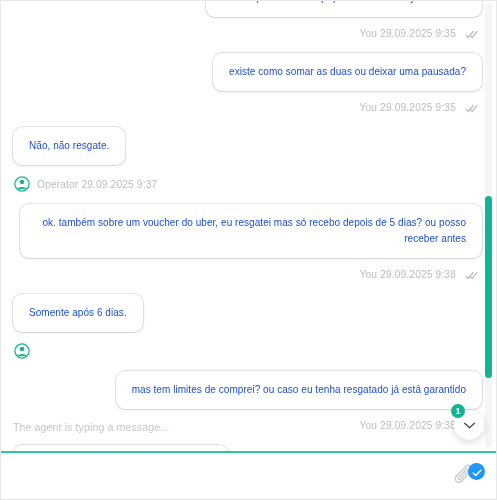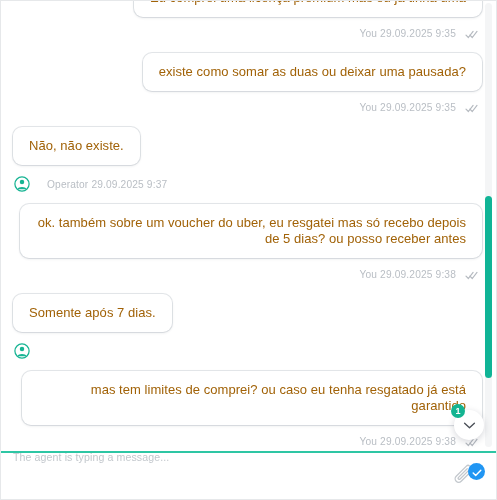--- a/index.html
+++ b/index.html
@@ -44,23 +44,23 @@
 
   .msg-row { display: block; width: 100%; }
 
   
   .bubble {
     display: inline-block;
     background: #ffffff;
     border-radius: 9px;
     box-shadow: 0 1px 3px rgba(20,30,50,0.10), 0 0 0 1px rgba(225,228,232,0.85);
     padding: 11px 16px;
-    font-size: 13px;
+    font-size: 10px;
     line-height: 16px;
-    color: #a16207;
+    color: #1d4ed8;
     letter-spacing: 0.05px;
     box-sizing: border-box;
   }
   .row-you { text-align: right; }
   .row-op  { text-align: left; }
 
   .bubble-you {
     text-align: right;
     max-width: 460px;
   }
@@ -76,40 +76,40 @@
     letter-spacing: 0.15px;
     white-space: nowrap;
   }
   .meta-you {
     text-align: right;
     padding: 11px 4px 12px 0;
   }
   .meta-op {
     display: flex;
     align-items: center;
-    gap: 17px;
+    gap: 7px;
     padding: 11px 0 12px 1px;
   }
   .ticks {
     display: inline-block;
     vertical-align: -2px;
     margin-left: 6px;
   }
   .avatar {
     flex: 0 0 auto;
     width: 16px;
     height: 16px;
     display: inline-block;
   }
 
   
   .typing-indicator {
     position: absolute;
     left: 12px;
-    bottom: 36px;
+    bottom: 66px;
     font-size: 10.6px;
     color: #c2c7cc;
     letter-spacing: 0.1px;
     z-index: 6;
     background: transparent;
   }
 
   
   .scrollbar-track {
     position: absolute;
@@ -245,21 +245,21 @@
         <span>You 29.09.2025 9:35</span>
         <span class="ticks">
           <svg width="13" height="9" viewBox="0 0 13 9">
             <path d="M1 5.1 L3.4 7.5 L8.1 1.4" fill="none" stroke="#b5bac0" stroke-width="1.2" stroke-linecap="round" stroke-linejoin="round"></path>
             <path d="M4.9 5.1 L7.3 7.5 L12 1.4" fill="none" stroke="#b5bac0" stroke-width="1.2" stroke-linecap="round" stroke-linejoin="round"></path>
           </svg>
         </span>
       </div>
 
       <div class="msg-row row-op">
-        <div class="bubble bubble-op">Não, não existe.</div>
+        <div class="bubble bubble-op">Não, não resgate.</div>
       </div>
       <div class="meta meta-op">
         <span class="avatar">
           <svg width="16" height="16" viewBox="0 0 16 16">
             <circle cx="8" cy="8" r="7.1" fill="#ffffff" stroke="#17b493" stroke-width="1.25"></circle>
             <circle cx="8" cy="6.1" r="2.25" fill="#17b493"></circle>
             <path d="M3.4 13.2 C4.2 10.4 11.8 10.4 12.6 13.2 Z" fill="#17b493"></path>
           </svg>
         </span>
         <span>Operator 29.09.2025 9:37</span>
@@ -272,21 +272,21 @@
         <span>You 29.09.2025 9:38</span>
         <span class="ticks">
           <svg width="13" height="9" viewBox="0 0 13 9">
             <path d="M1 5.1 L3.4 7.5 L8.1 1.4" fill="none" stroke="#b5bac0" stroke-width="1.2" stroke-linecap="round" stroke-linejoin="round"></path>
             <path d="M4.9 5.1 L7.3 7.5 L12 1.4" fill="none" stroke="#b5bac0" stroke-width="1.2" stroke-linecap="round" stroke-linejoin="round"></path>
           </svg>
         </span>
       </div>
 
       <div class="msg-row row-op">
-        <div class="bubble bubble-op">Somente após 7 dias.</div>
+        <div class="bubble bubble-op">Somente após 6 dias.</div>
       </div>
       <div class="meta meta-op">
         <span class="avatar">
           <svg width="16" height="16" viewBox="0 0 16 16">
             <circle cx="8" cy="8" r="7.1" fill="#ffffff" stroke="#17b493" stroke-width="1.25"></circle>
             <circle cx="8" cy="6.1" r="2.25" fill="#17b493"></circle>
             <path d="M3.4 13.2 C4.2 10.4 11.8 10.4 12.6 13.2 Z" fill="#17b493"></path>
           </svg>
         </span>
       </div>

